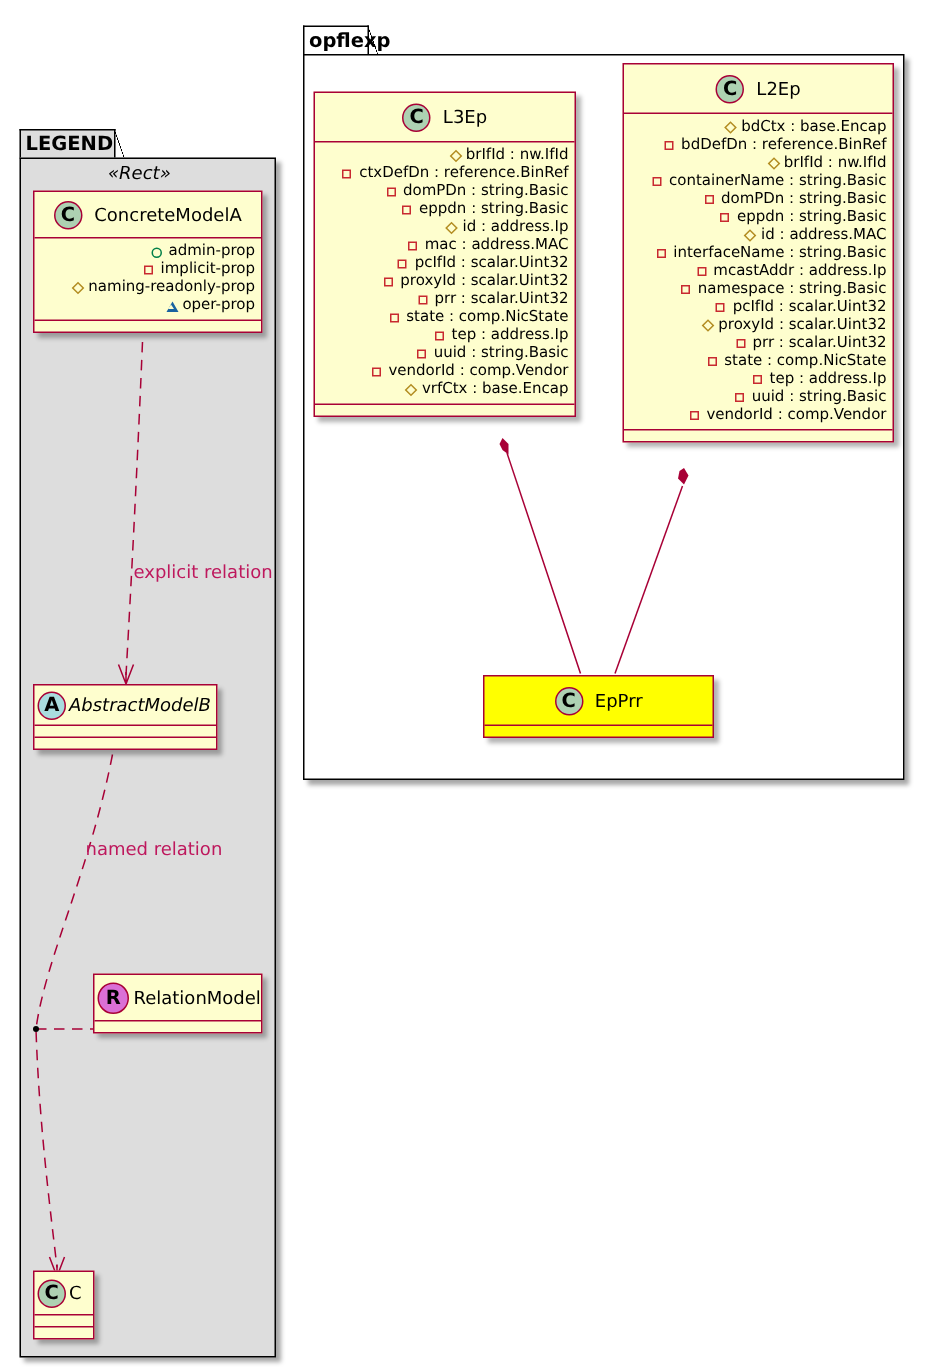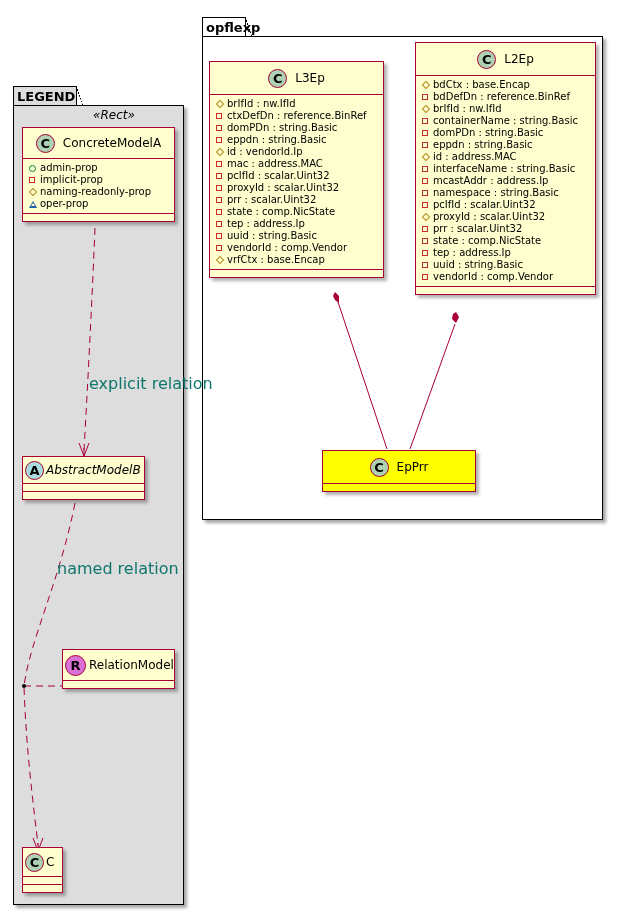--- a/index.html
+++ b/index.html
@@ -16,29 +16,29 @@
   .cls { position:absolute; background:#fefece; border:1.5px solid #a80036; box-shadow:3px 3px 3px rgba(0,0,0,0.3); z-index:3; font-size:10px; color:#000; }
   .cls.yellow { background:#ffff00; }
   .cls-head { display:flex; align-items:center; justify-content:center; height:30px; border-bottom:1.5px solid #a80036; font-size:12px; }
   .cls-head.small { height:26px; justify-content:flex-start; padding-left:2px; }
   .badge { width:19px; height:19px; border-radius:50%; border:1px solid #a80036; display:inline-flex; align-items:center; justify-content:center; font-weight:bold; font-size:13px; margin-right:8px; box-sizing:border-box; }
   .badge.c { background:#add1b2; }
   .badge.a { background:#a9dcdf; }
   .badge.r { background:#da70d6; }
   .cls-body { padding:3px 4px 3px 6px; border-bottom:1.5px solid #a80036; }
   .cls-foot { height:7px; }
-  .attr { height:12px; line-height:12px; white-space:nowrap; display:flex; align-items:center; }
+  .attr { height:12px; line-height:12px; white-space:nowrap; display:flex; align-items:center;justify-content:flex-end; }
   .vis { width:11px; display:inline-flex; align-items:center; justify-content:flex-start; flex:0 0 11px; }
   .vis-sq { width:6px; height:6px; border:1px solid #c82930; box-sizing:border-box; }
   .vis-dia { width:6px; height:6px; border:1px solid #b38d22; transform:rotate(45deg); box-sizing:border-box; margin-left:1px; }
   .vis-circ { width:7px; height:7px; border:1px solid #038048; border-radius:50%; box-sizing:border-box; }
   .vis-tri { width:0; height:0; border-left:4px solid transparent; border-right:4px solid transparent; border-bottom:7px solid #1963a0; position:relative; }
   .vis-tri::after { content:""; position:absolute; left:-2.5px; top:2.5px; border-left:2.5px solid transparent; border-right:2.5px solid transparent; border-bottom:3.5px solid #fefece; }
   .abstract-name { font-style:italic;text-align:center; }
-  .edge-label { position:absolute; font-size:16px; color:#0f766e; z-index:2; }
+  .edge-label { position:absolute; font-size:12px; color:#be185d; z-index:2; }
 </style>
 </head>
 <body>
 
 <svg class="links" viewBox="0 0 623 914">
 
   <path d="M95,228 C92,300 88,380 84,450" stroke="#a80036" stroke-width="1" fill="none" stroke-dasharray="7,5"></path>
   <path d="M79,443 L84,456 L89,443 M84,456 L84,448" stroke="#a80036" stroke-width="1" fill="none"></path>
 
   <path d="M75,503 C60,580 30,640 24,686 C26,750 34,810 38,845" stroke="#a80036" stroke-width="1" fill="none" stroke-dasharray="7,5"></path>
@@ -51,21 +51,21 @@
   <path d="M335,292 L339,296 L339,303 L335,300 L333,296 Z" fill="#a80036"></path>
   <path d="M455,324 L410,449" stroke="#a80036" stroke-width="1" fill="none"></path>
   <path d="M456,312 L459,317 L456,323 L452,319 L453,314 Z" fill="#a80036"></path>
 </svg>
 
 <div class="pkg-tab legend-tab" style="left:13px; top:86px; width:64px;">
   <span>LEGEND</span>
 </div>
 <div class="pkg legend" style="left:13px; top:105px; width:169px; height:798px;">
 </div>
-<div class="stereo" style="left:72px; top:108px;margin-left:21px;">«Rect»</div>
+<div class="stereo" style="left:72px; top:108px;">«Rect»</div>
 
 <div class="cls" style="left:22px; top:127px; width:151px;">
   <div class="cls-head">
     <span class="badge c">C</span>
     <span>ConcreteModelA</span>
   </div>
   <div class="cls-body">
     <div class="attr">
         <span class="vis">
           <span class="vis-circ"></span>
@@ -157,21 +157,21 @@
       <div class="attr">
         <span class="vis">
           <span class="vis-sq"></span>
         </span>
         <span>eppdn : string.Basic</span>
       </div>
       <div class="attr">
         <span class="vis">
           <span class="vis-dia"></span>
         </span>
-        <span>id : vendorId.Ip</span>
+        <span>id : address.Ip</span>
       </div>
       <div class="attr">
         <span class="vis">
           <span class="vis-sq"></span>
         </span>
         <span>mac : address.MAC</span>
       </div>
       <div class="attr">
         <span class="vis">
           <span class="vis-sq"></span>

